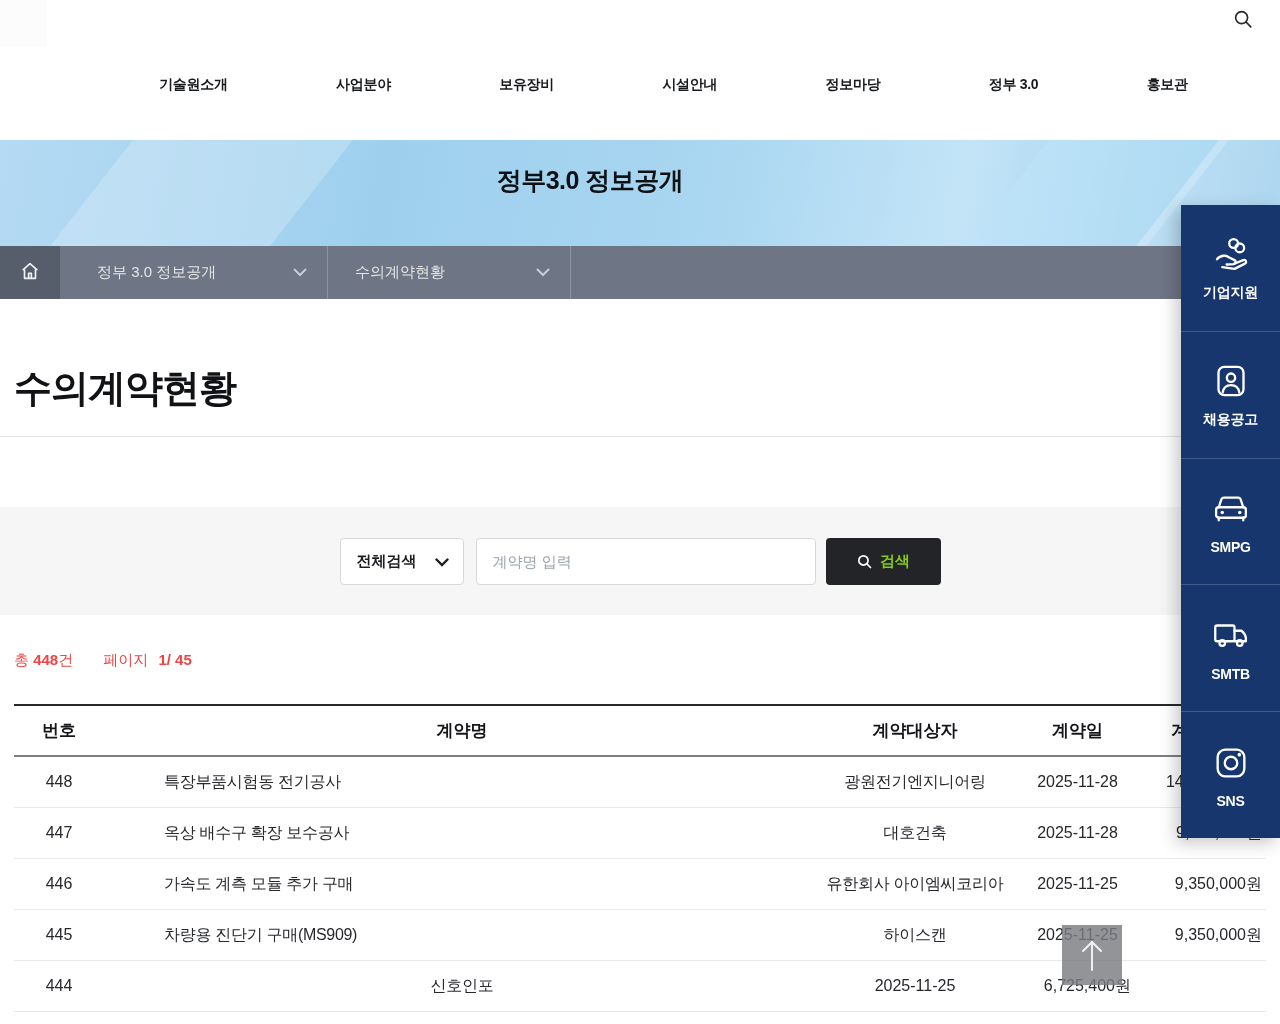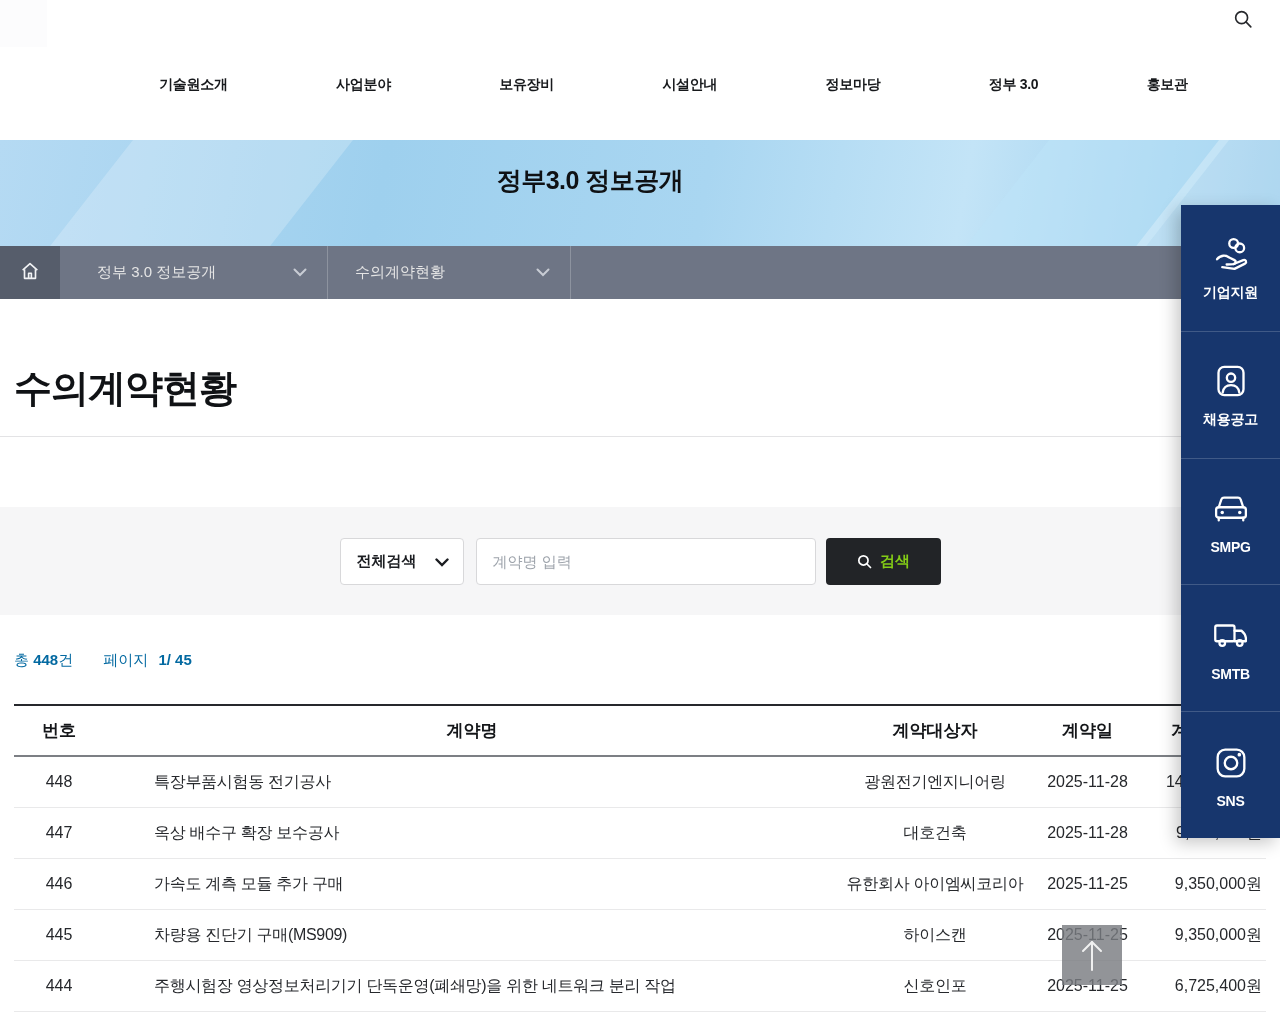--- a/index.html
+++ b/index.html
@@ -36,27 +36,27 @@
   .search-band{margin-top:70px;height:108px;background:#f6f6f7;display:flex;align-items:center;justify-content:center;}
   .search-select{width:124px;height:47px;background:#fff;border:1px solid #d8d8da;border-radius:4px;
     display:flex;align-items:center;justify-content:space-between;padding:0 14px 0 16px;
     font-size:15px;font-weight:600;color:#1b1d21;box-sizing:border-box;cursor:pointer;}
   .search-input{width:340px;height:47px;border:1px solid #d8d8da;border-radius:4px;margin-left:12px;
     padding:0 16px;font-size:15px;box-sizing:border-box;font-family:"Liberation Sans",sans-serif;color:#1b1d21;outline:none;}
   .search-input::placeholder{color:#9da3ab;}
   .search-btn{width:115px;height:47px;margin-left:10px;background:#222427;border:none;border-radius:4px;
     color:#84cc16;font-size:15px;font-weight:700;display:flex;align-items:center;justify-content:center;gap:7px;
     cursor:pointer;font-family:"Liberation Sans",sans-serif;}
-  .results-info{margin:36px 14px 0;font-size:15px;color:#0369a1;display:flex;align-items:center;}
+  .results-info{margin:36px 14px 0;font-size:15px;color:#ef4444;display:flex;align-items:center;}
   .results-info .strong{font-weight:800;}
   .results-page{margin-left:30px;}
   .results-page .strong{margin-left:6px;}
   
   .ctable{margin:34px 14px 0;border-top:2px solid #26282c;}
-  .t-head,.t-row{display:grid;grid-template-columns:90px 1fr 190px 115px 121px;align-items:center;}
+  .t-head,.t-row{display:grid;grid-template-columns:90px 1fr 190px 115px 121px;align-items:center;gap:10px;}
   .t-head{height:49px;border-bottom:2px solid #7c7f84;font-size:17px;font-weight:700;color:#141619;}
   .t-head > div{text-align:center;}
   .t-row{height:50px;border-bottom:1px solid #e9e9ea;font-size:16px;color:#26282c;cursor:pointer;}
   .c-no{text-align:center;}
   .c-name{padding-left:50px;text-align:left;letter-spacing:-0.3px;}
   .c-party{text-align:center;letter-spacing:-0.3px;}
   .c-date{text-align:center;}
   .c-amount{text-align:right;padding-right:4px;}
   
   .quick-menu{position:absolute;top:205px;right:0;width:99px;height:633px;background:#17366d;
@@ -195,21 +195,20 @@
     </div>
     <div class="t-row">
       <div class="c-no">445</div>
       <div class="c-name">차량용 진단기 구매(MS909)</div>
       <div class="c-party">하이스캔</div>
       <div class="c-date">2025-11-25</div>
       <div class="c-amount">9,350,000원</div>
     </div>
     <div class="t-row">
       <div class="c-no">444</div>
-      <div class="c-name">주행시험장 영상정보처리기기 단독운영(폐쇄망)을 위한 네트워크 분리 작업</div>
       <div class="c-party">신호인포</div>
       <div class="c-date">2025-11-25</div>
       <div class="c-amount">6,725,400원</div>
     </div>
     <div class="t-row">
       
       
       
       
       

